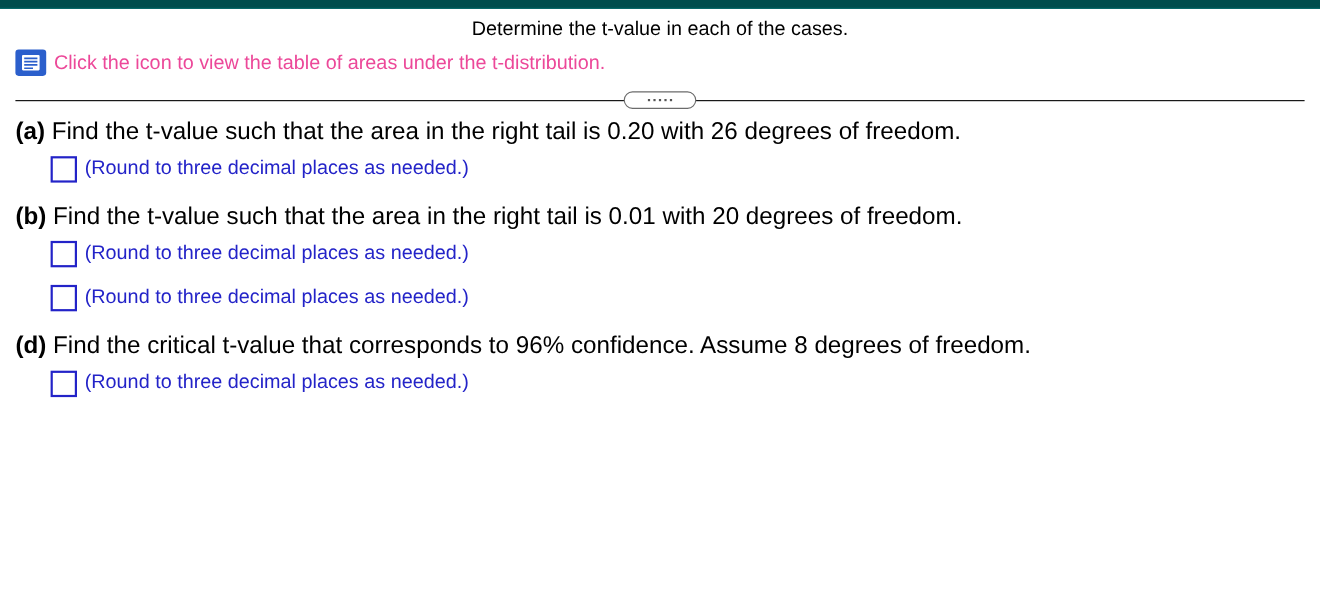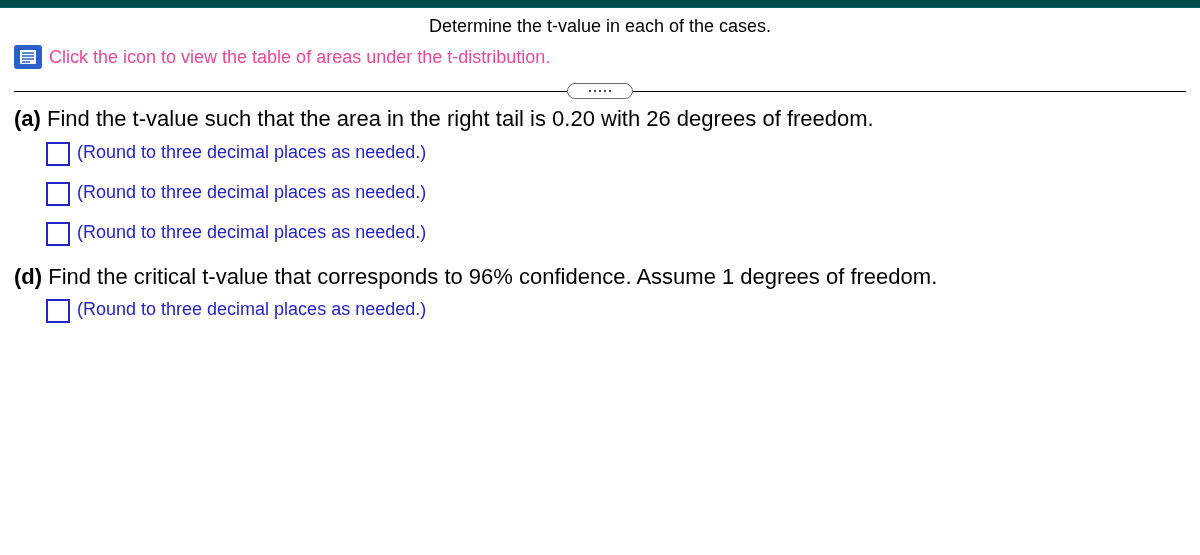--- a/index.html
+++ b/index.html
@@ -160,36 +160,39 @@
     <div class="question-text">
       <span class="question-label">(a)</span><span> Find the t-value such that the area in the right tail is 0.20 with 26 degrees of freedom.</span>
     </div>
     <div class="answer-row">
       <input type="text" class="answer-input" value="" style="">
       <span class="hint-text">(Round to three decimal places as needed.)</span>
     </div>
   </div>
 
   <div class="question-block">
+    <div class="question-text">
+      <span class="question-label">(b)</span><span> Find the t-value such that the area in the right tail is 0.01 with 20 degrees of freedom.</span>
+    </div>
     <div class="answer-row">
       <input type="text" class="answer-input" value="" style="">
       <span class="hint-text">(Round to three decimal places as needed.)</span>
     </div>
   </div>
 
   <div class="question-block">
     <div class="answer-row">
       <input type="text" class="answer-input" value="" style="">
       <span class="hint-text">(Round to three decimal places as needed.)</span>
     </div>
   </div>
 
   <div class="question-block">
     <div class="question-text">
-      <span class="question-label">(d)</span><span> Find the critical t-value that corresponds to 96% confidence. Assume 1 degrees of freedom.</span>
+      <span class="question-label">(d)</span><span> Find the critical t-value that corresponds to 96% confidence. Assume 8 degrees of freedom.</span>
     </div>
     <div class="answer-row">
       <input type="text" class="answer-input" value="" style="">
       <span class="hint-text">(Round to three decimal places as needed.)</span>
     </div>
   </div>
 
 </div>
 
 </body></html>

